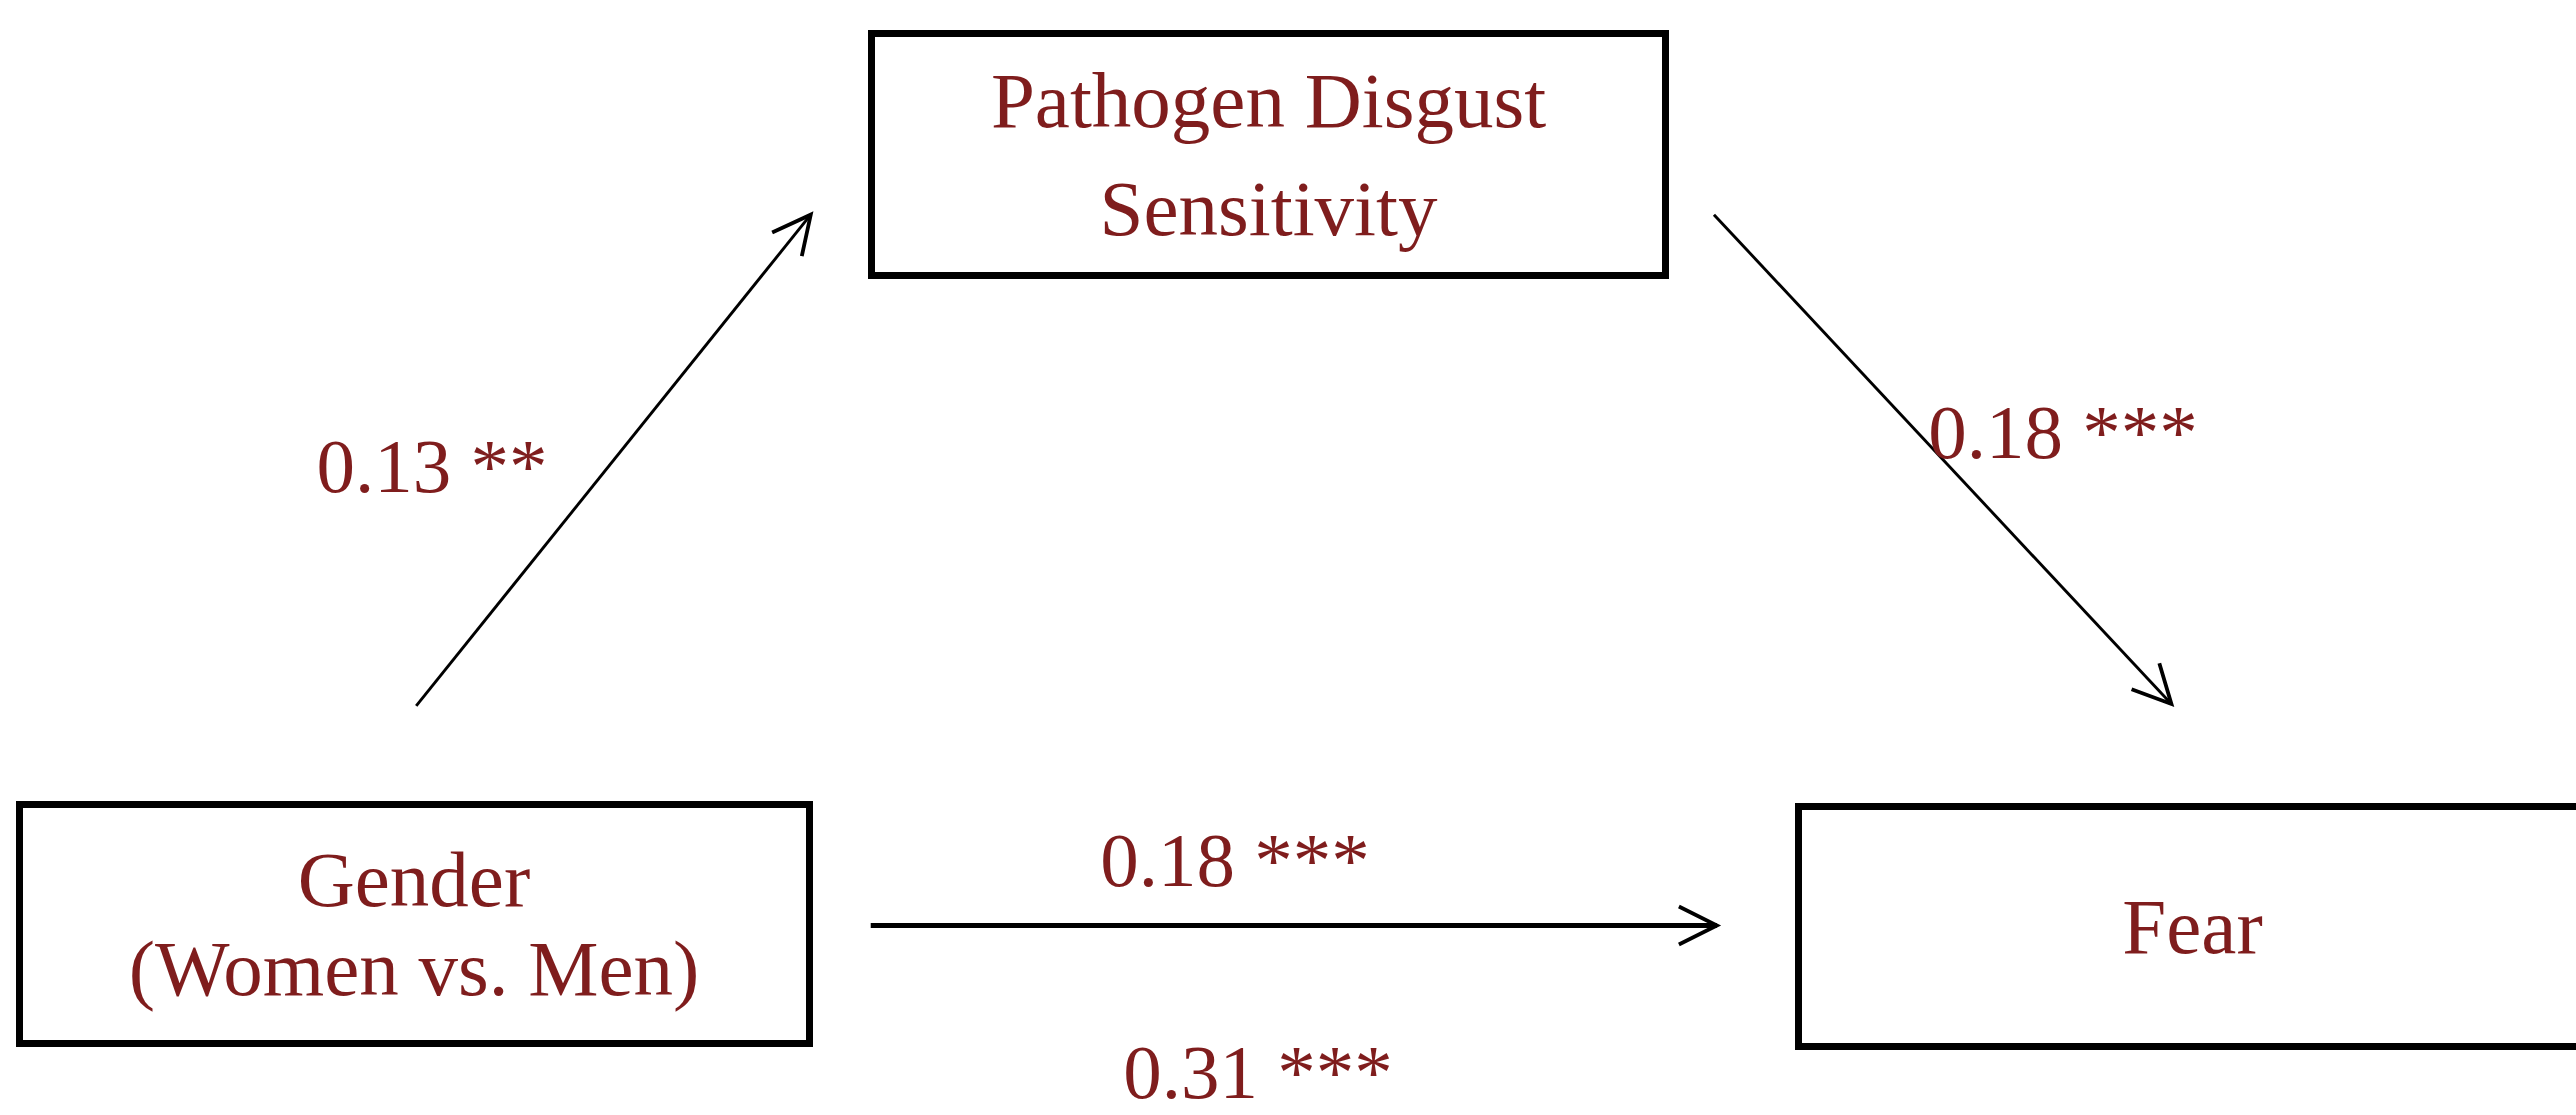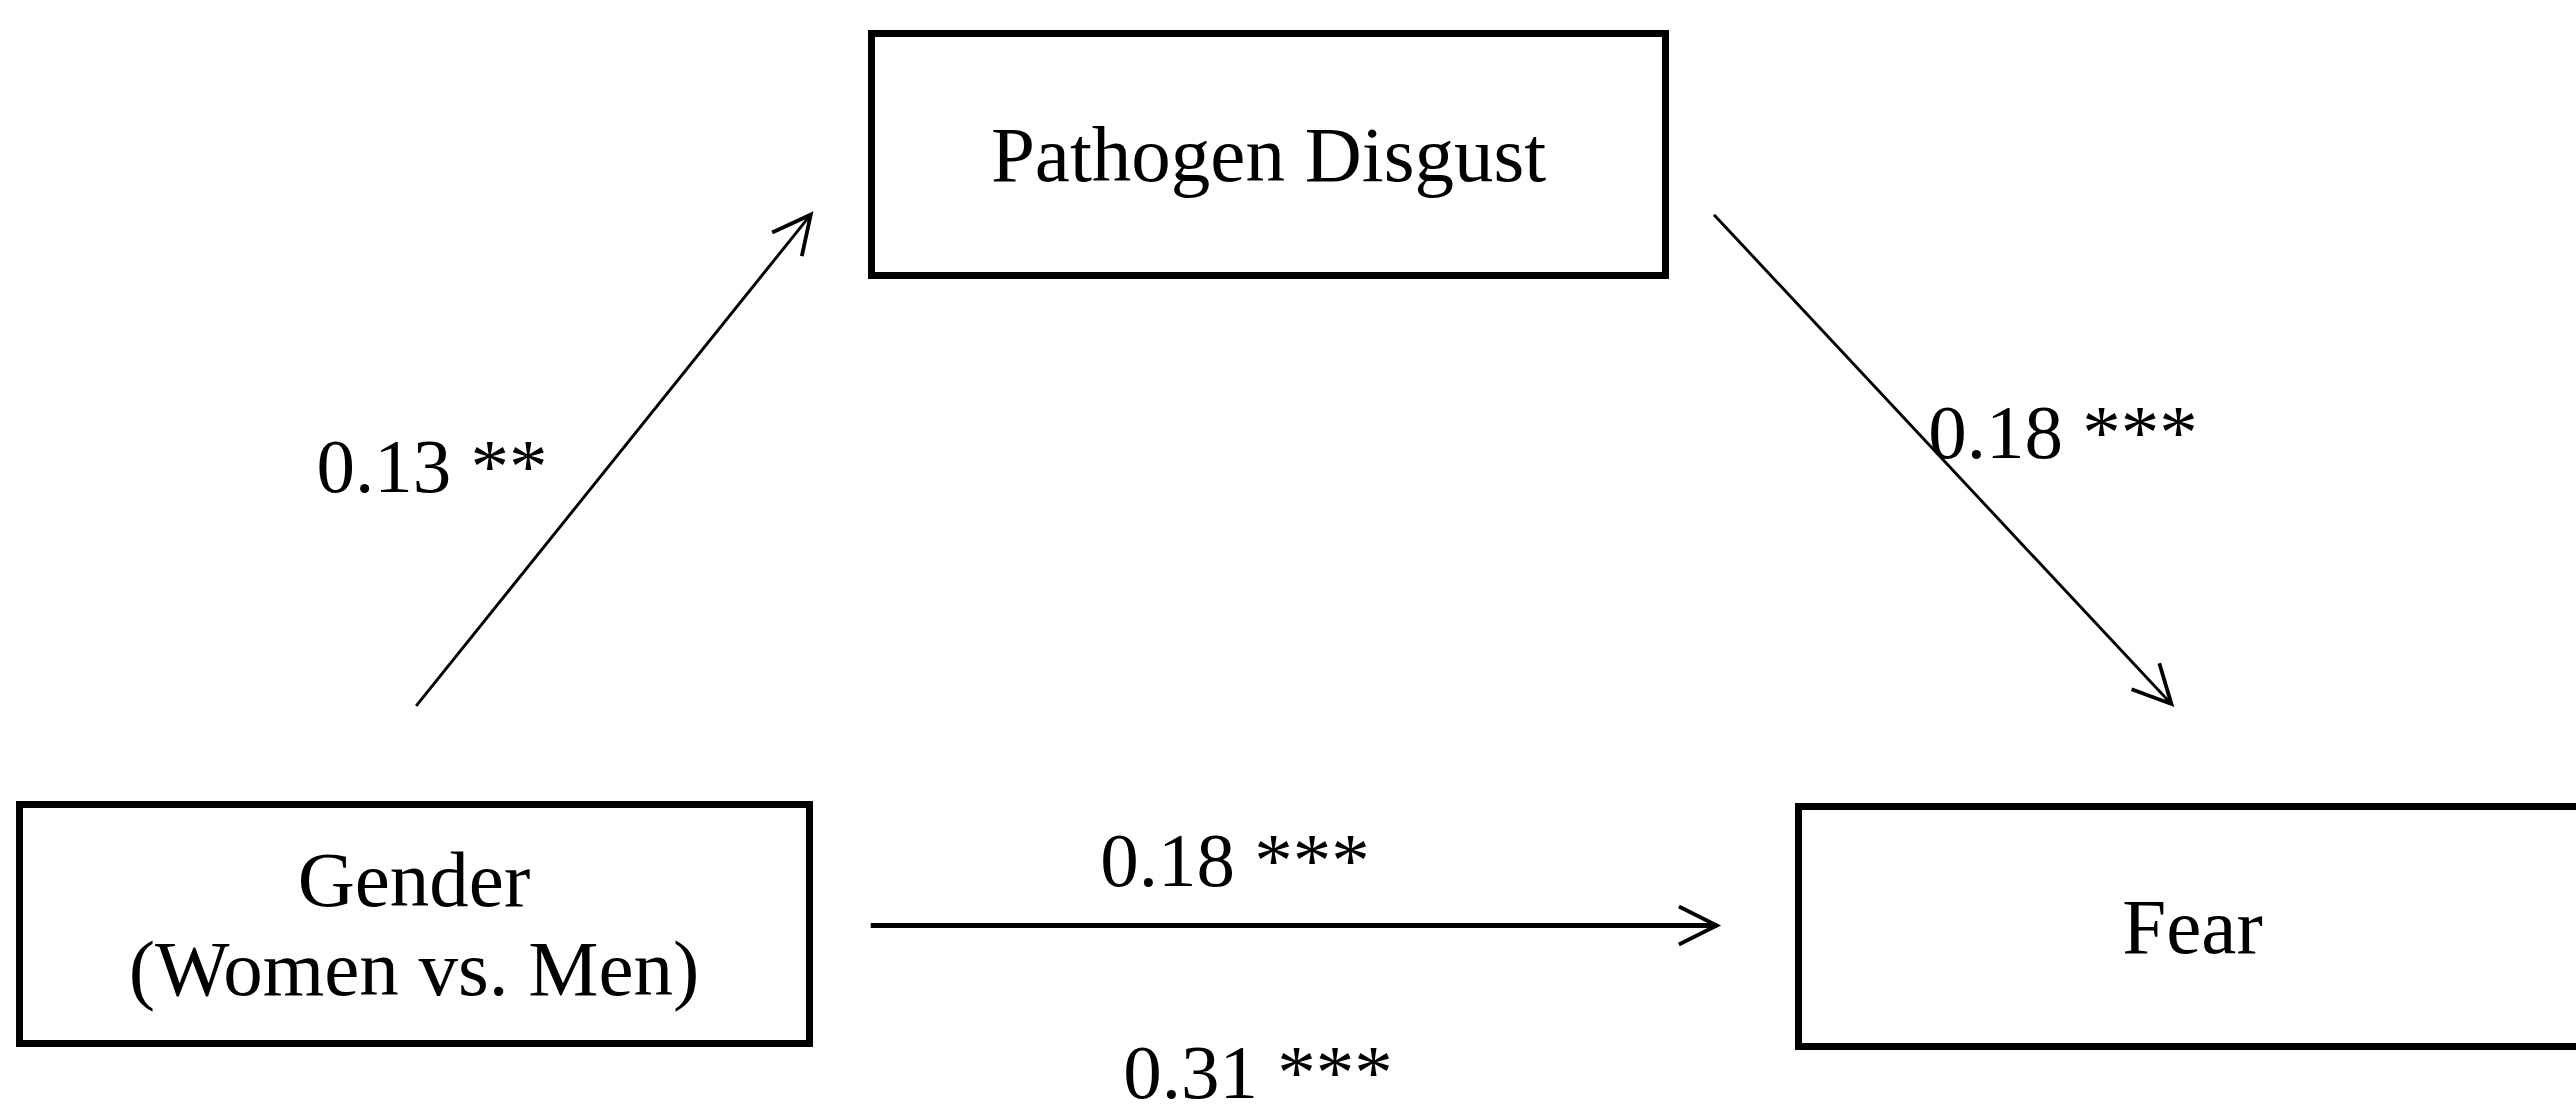--- a/index.html
+++ b/index.html
@@ -7,21 +7,21 @@
     padding: 0;
     background: #ffffff;
   }
   .canvas {
     position: relative;
     width: 2576px;
     height: 1115px;
     background: #ffffff;
     overflow: hidden;
     font-family: "Liberation Serif", "DejaVu Serif", serif;
-    color: #000000;
+    color: #7f1d1d;
   }
   .arrow-layer {
     position: absolute;
     left: 0; top: 0;
     width: 2576px;
     height: 1115px;
   }
   .node {
     position: absolute;
     box-sizing: border-box;
@@ -61,20 +61,21 @@
         <path d="M1.5,1.5 L12.5,7 L1.5,12.5" fill="none" stroke="#000000" stroke-width="1.1"></path>
       </marker>
     </defs>
     <line x1="430" y1="730" x2="838" y2="222" stroke="#000000" stroke-width="3" marker-end="url(#openArrow)"></line>
     <line x1="1772" y1="222" x2="2245" y2="728" stroke="#000000" stroke-width="3" marker-end="url(#openArrow)"></line>
     <line x1="900" y1="957" x2="1775" y2="957" stroke="#000000" stroke-width="5" marker-end="url(#openArrow)"></line>
   </svg>
 
   <div class="node node--mediator">
     <span>Pathogen Disgust</span>
+    <span>Sensitivity</span>
   </div>
 
   <div class="node node--predictor">
     <span>Gender</span>
     <span>(Women vs. Men)</span>
   </div>
 
   <div class="node node--outcome">
     <span>Fear</span>
   </div>

